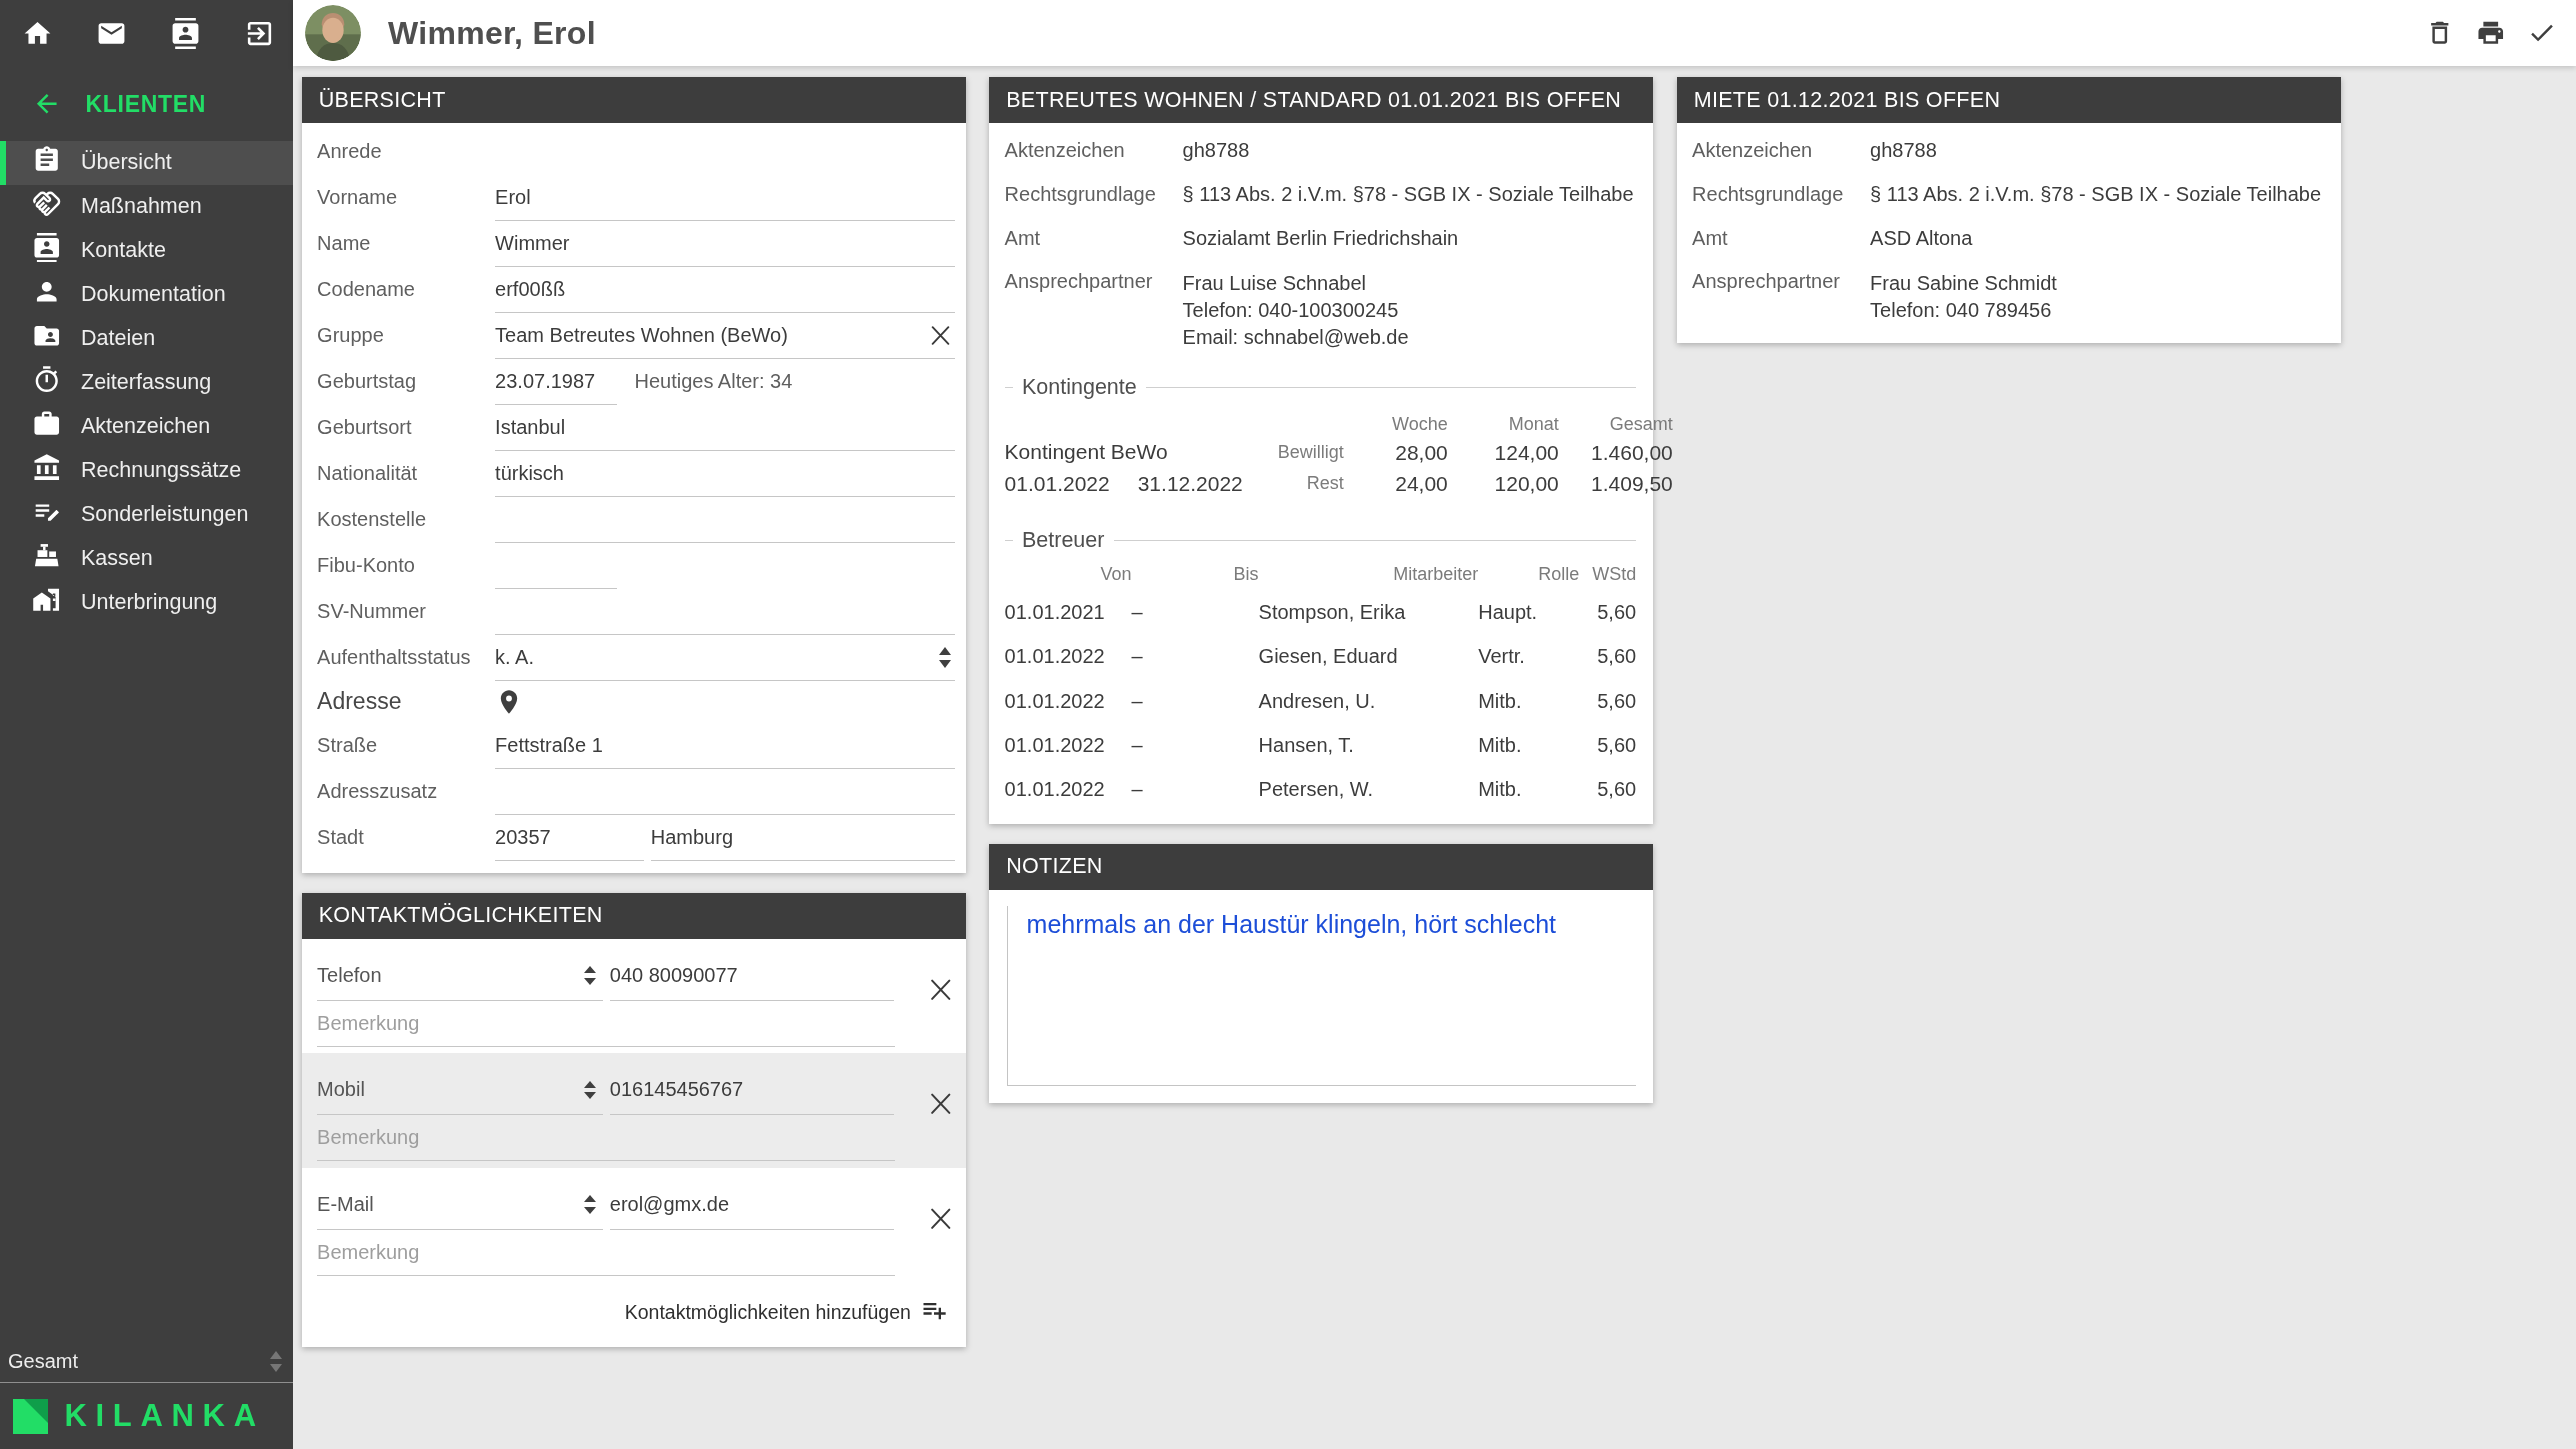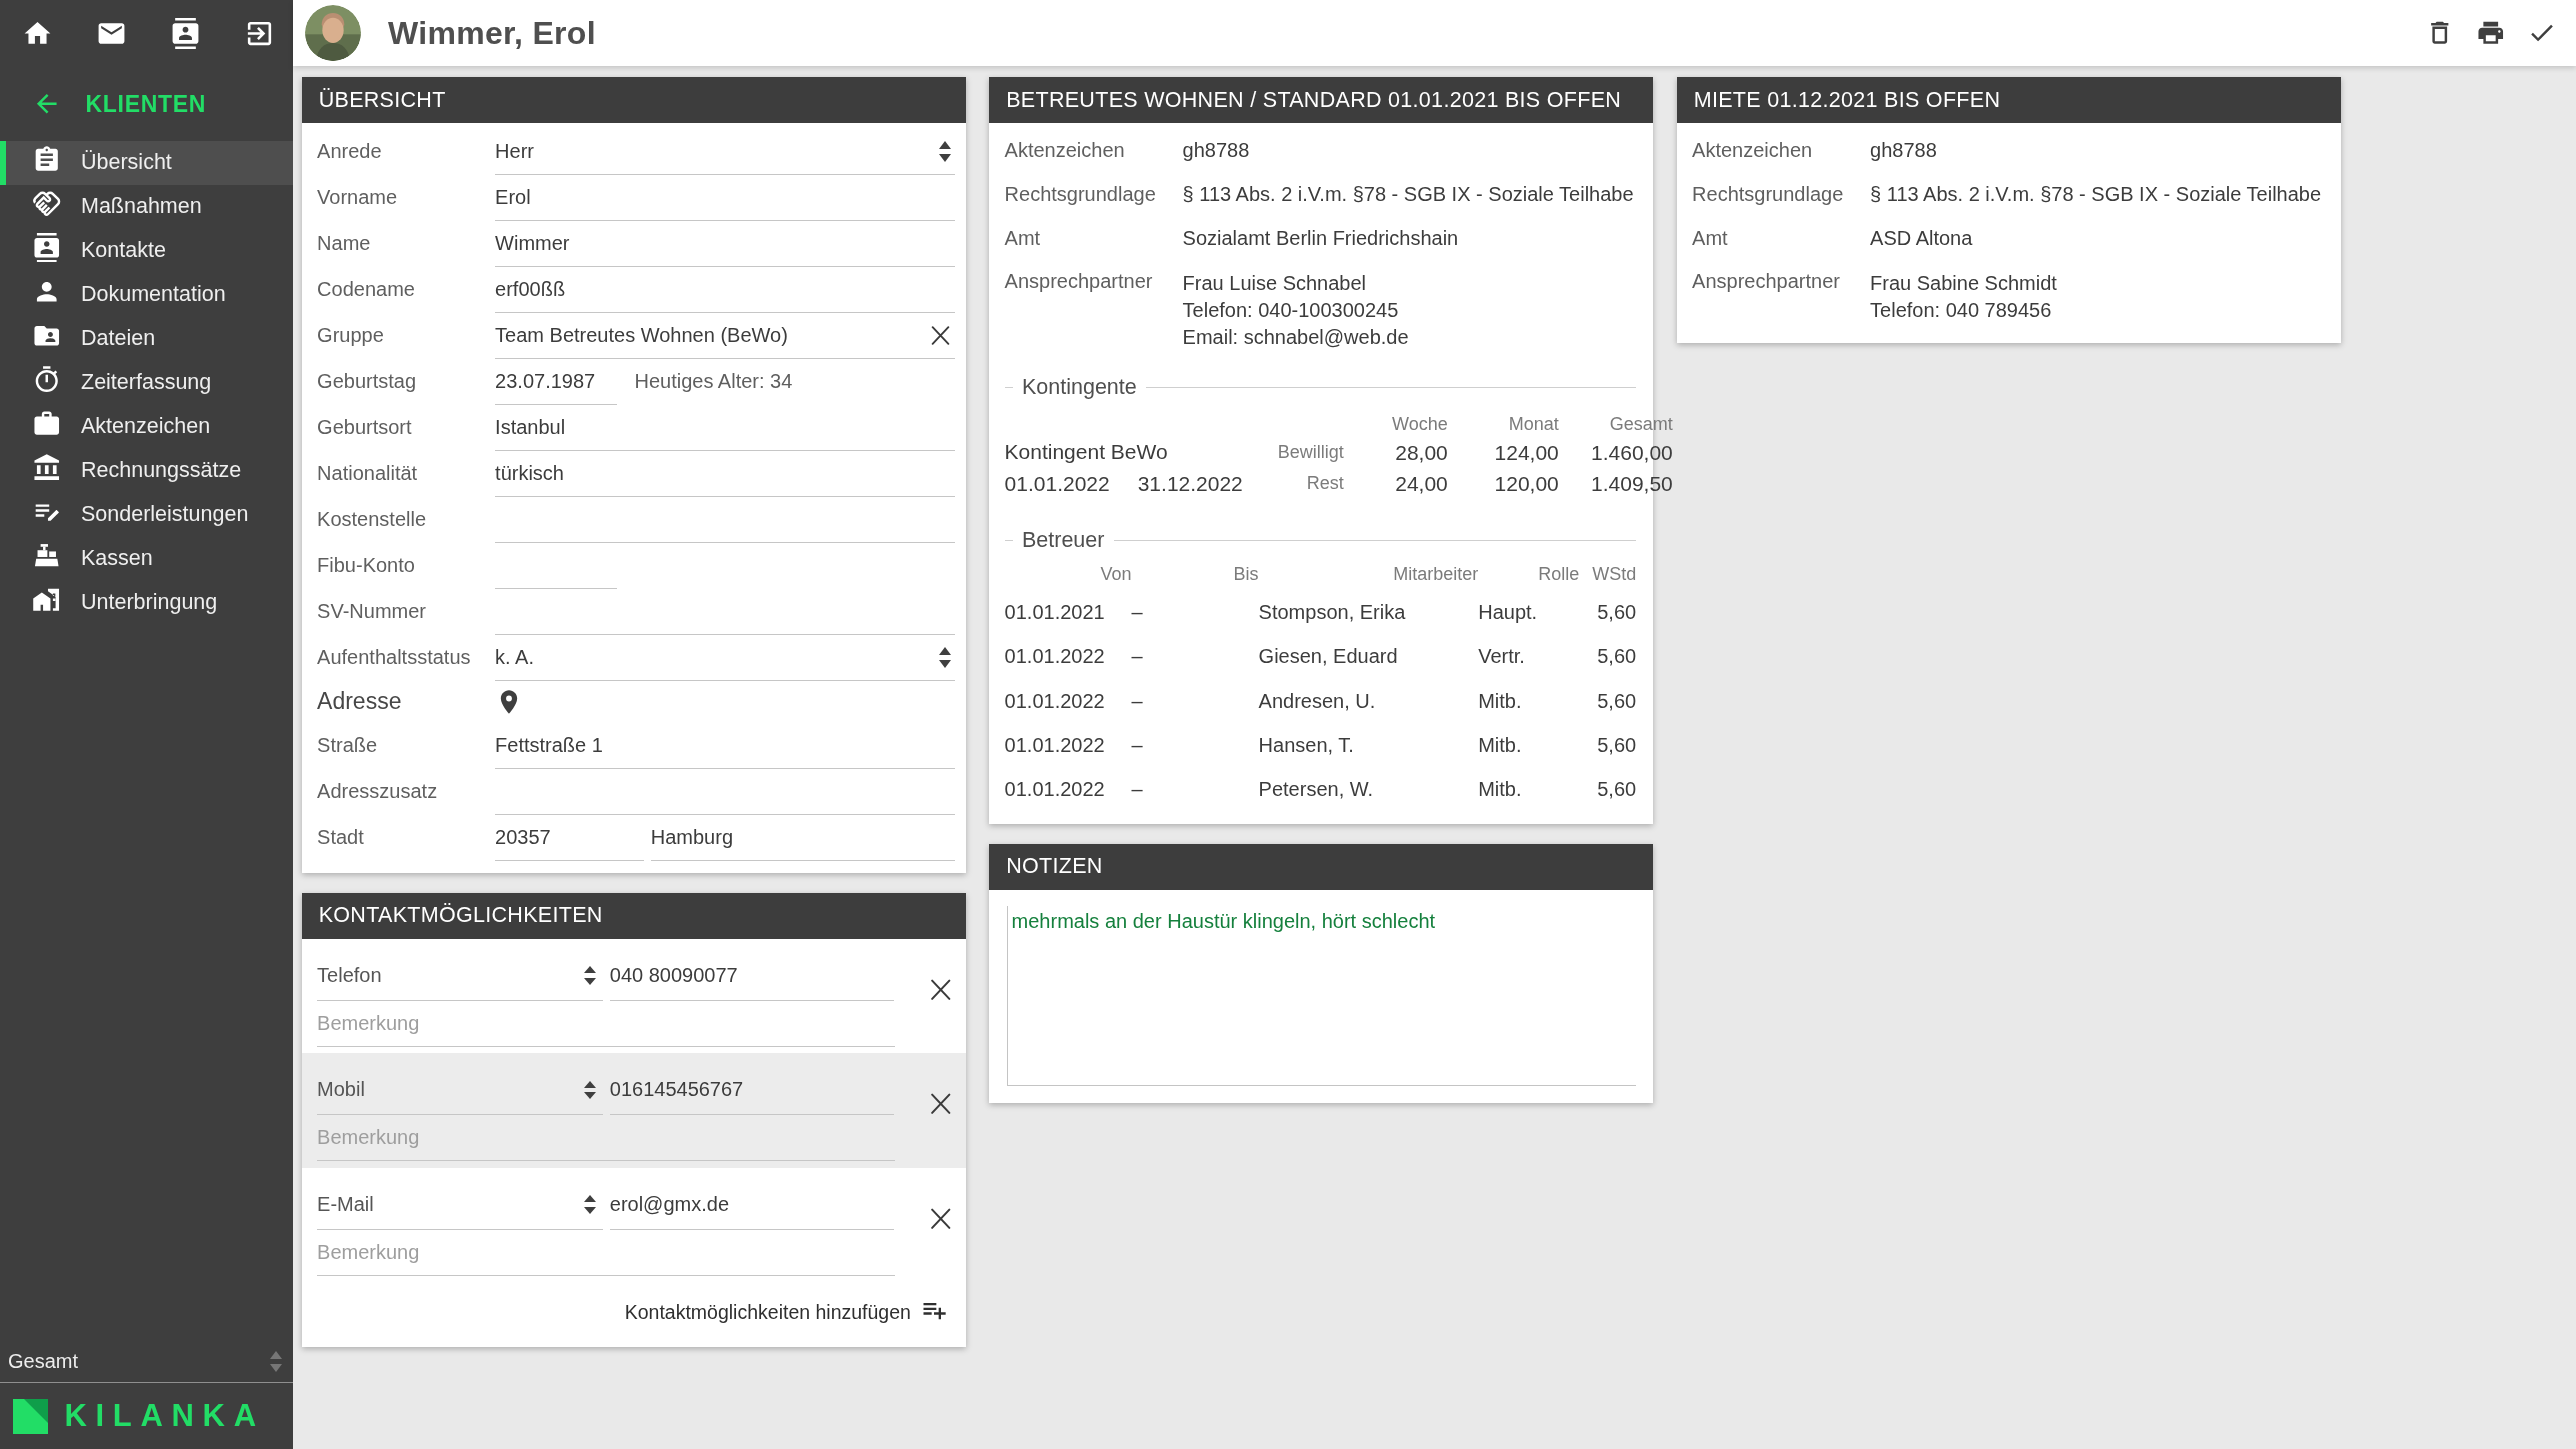--- a/index.html
+++ b/index.html
@@ -165,21 +165,21 @@
   .bgrid { display: grid; grid-template-columns: 127px 127px 1fr 101px 57px; padding-top: 10.7px; align-items: center; }
   .bh { font-size: 18px; color: #7b7b7b; padding-bottom: 5.4px; text-align: right; }
   .bc { font-size: 20px; color: #3c3c3c; padding: 10.7px 0; }
   .r { text-align: right; }
 
   
   .notes-body { padding: 16px 17.4px 17.4px; }
   .notes-area {
     min-height: 180px;
     border-left: 1.3px solid #c4c4c4; border-bottom: 1.3px solid #c4c4c4;
-    padding: 4px 4px; font-size: 20px; color: #15803d; cursor: text;
+    padding: 4px 19px; font-size: 25px; color: #1d4ed8; cursor: text;
   }
 </style>
 </head>
 <body>
 
 <div class="app">
 
   <div class="corner">
     <span>
         <svg viewBox="0 0 24 24">
@@ -330,27 +330,20 @@
 
   <main class="main">
 
     <div class="col">
       <section class="card">
         <div class="card-header">ÜBERSICHT</div>
         <div class="card-body">
 
           <div class="frow">
             <div class="flabel">Anrede</div>
-            <div class="fcontrol">
-              <span>Herr</span>
-              <span class="sort-arrows">
-                  <span class="tri-up"></span>
-                  <span class="tri-down"></span>
-                </span>
-            </div>
           </div>
 
           <div class="frow">
             <div class="flabel">Vorname</div>
             <div class="fcontrol">
                 <span>Erol</span>
               </div>
           </div>
 
           <div class="frow">

